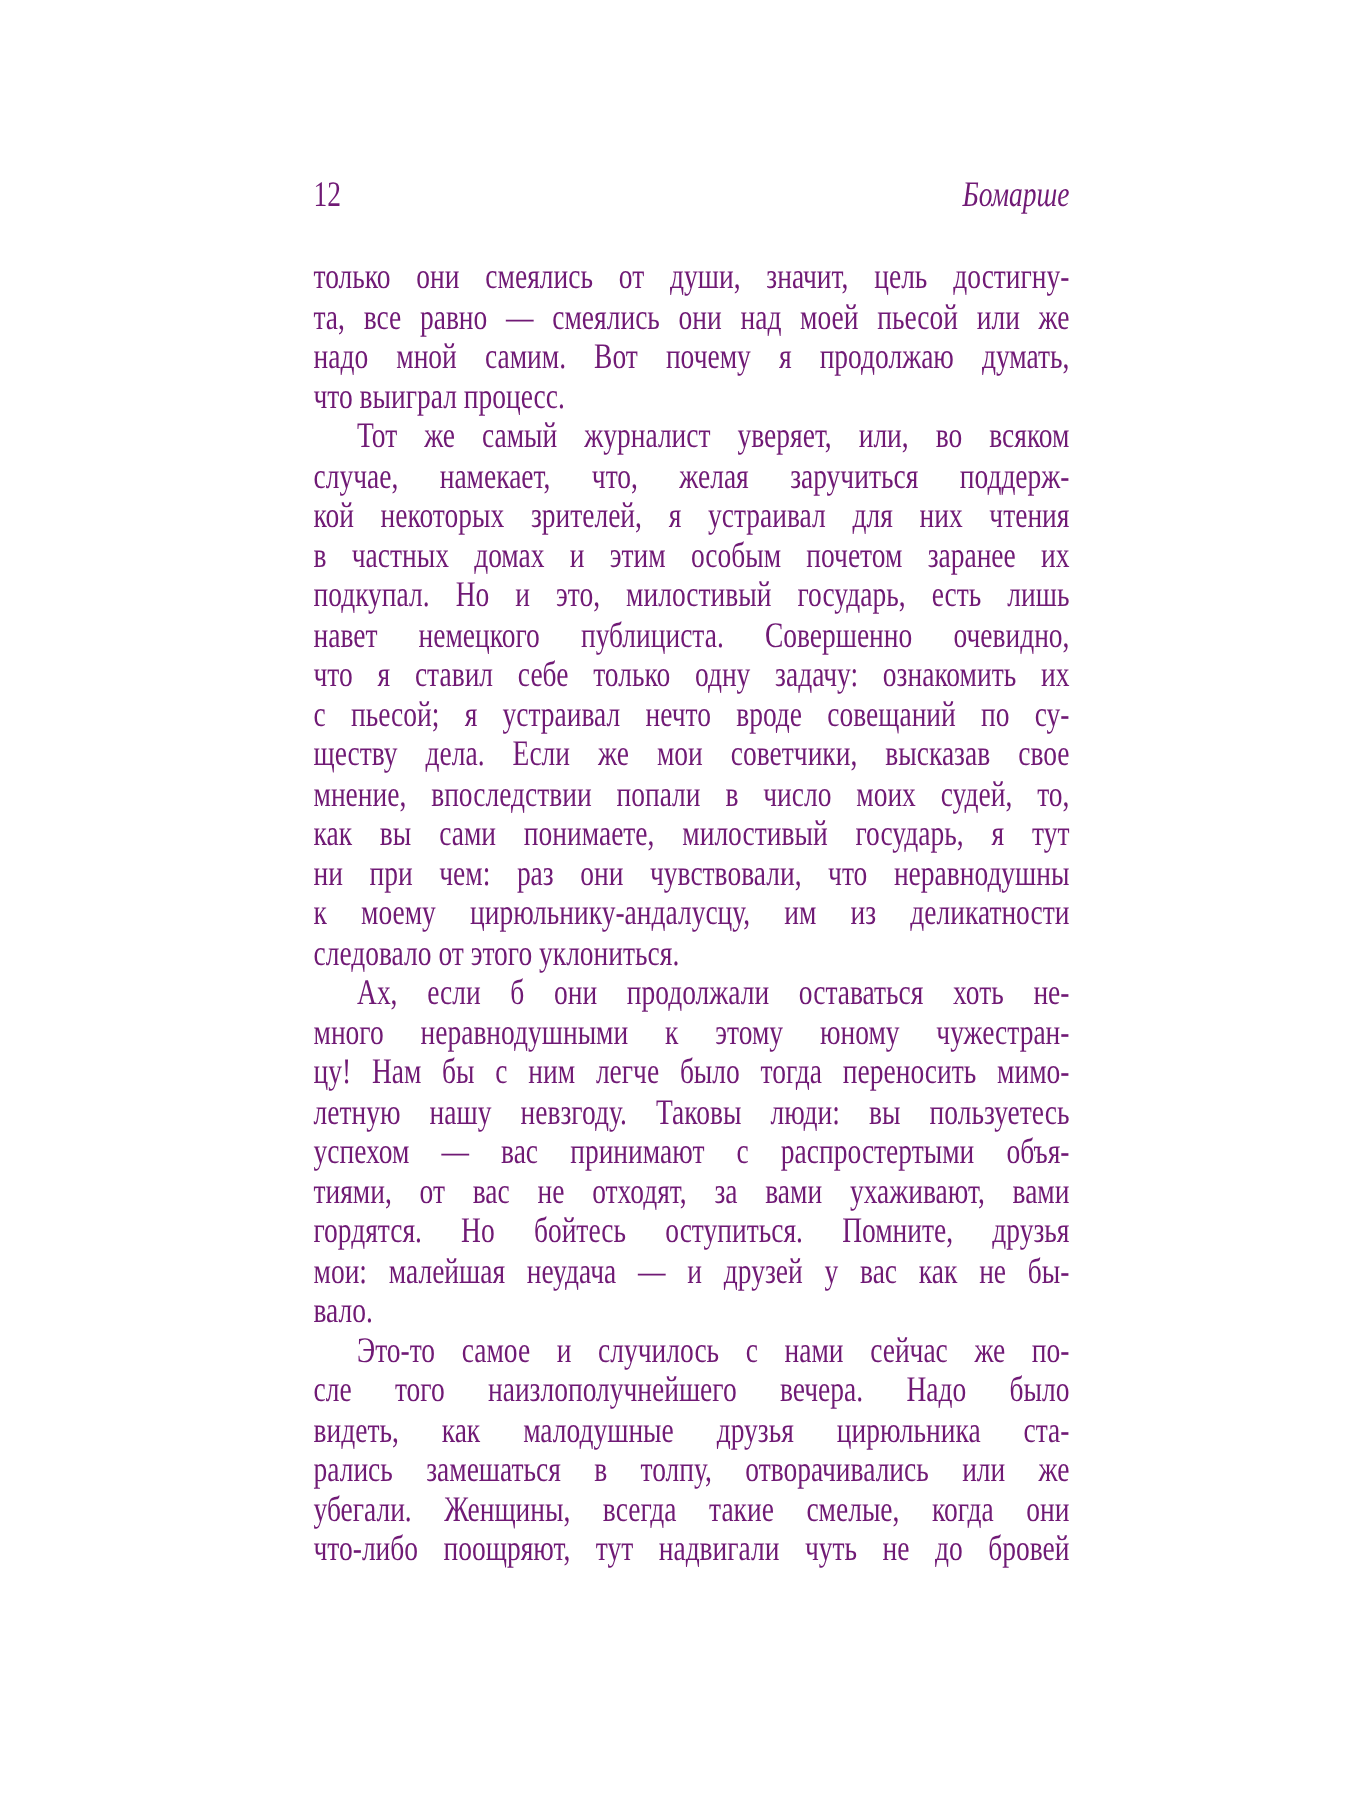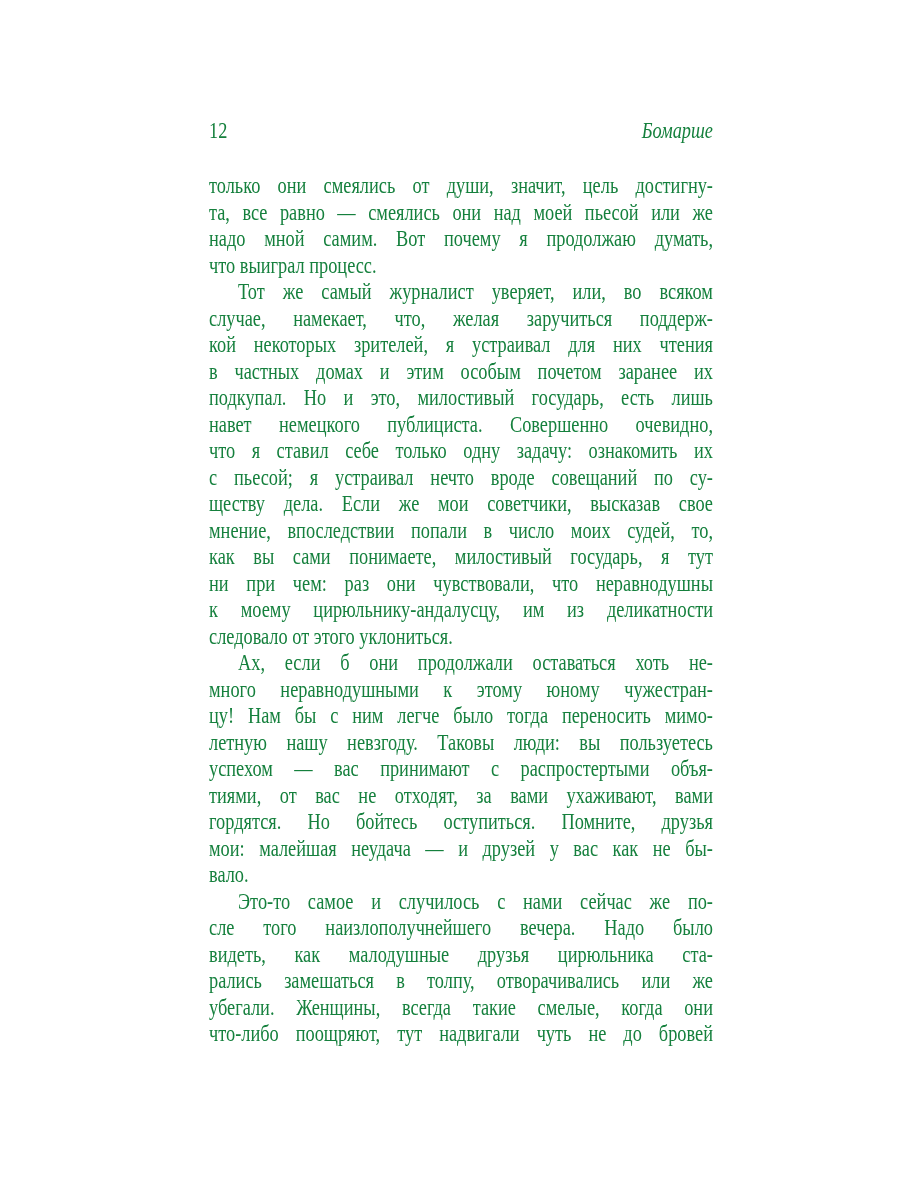--- a/index.html
+++ b/index.html
@@ -6,21 +6,21 @@
     margin: 0;
     padding: 0;
     background: #ffffff;
   }
   .book-page {
     position: relative;
     width: 900px;
     height: 1200px;
     background: #ffffff;
     font-family: "Liberation Serif", "DejaVu Serif", serif;
-    color: #15803d;
+    color: #701a75;
     overflow: hidden;
   }
   
   .squeeze {
     width: 660px;
     transform: scaleX(0.7636);
     transform-origin: 0 0;
   }
   .page-header {
     position: absolute;

